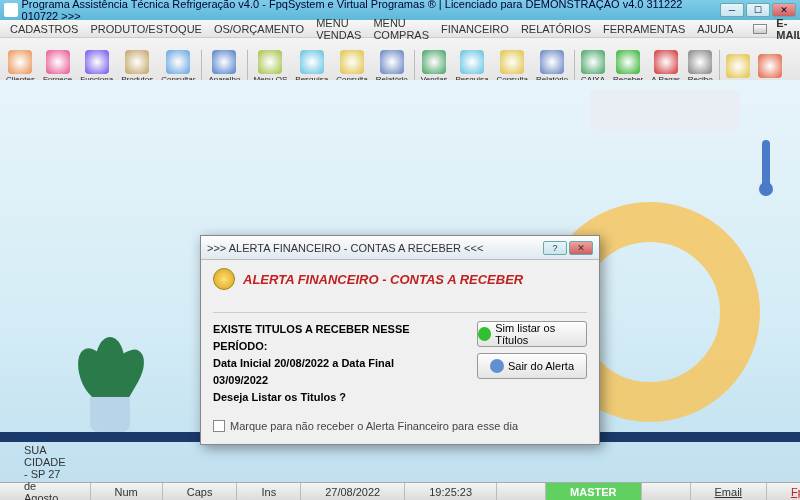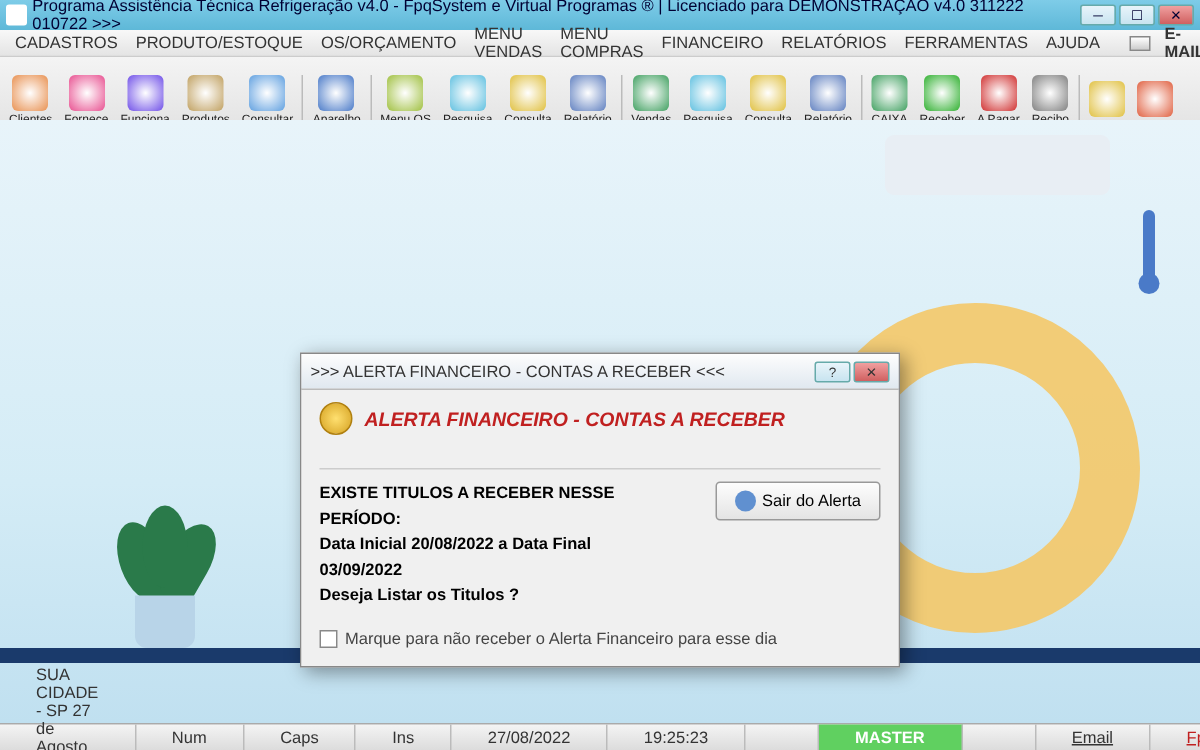--- a/index.html
+++ b/index.html
@@ -217,20 +217,24 @@
       </div>
       <div class="hr"></div>
       <div class="modal-row">
         <div class="msg">
           <b>EXISTE TITULOS A RECEBER NESSE PERÍODO:</b><br>
           <b>Data Inicial 20/08/2022 a Data Final 03/09/2022</b><br>
           <b>Deseja Listar os Titulos ?</b>
         </div>
         <div class="btns">
           <div class="mbtn">
+            <span class="bi" style="background:#30c030"></span>
+            <span>Sim listar os Títulos</span>
+          </div>
+          <div class="mbtn">
             <span class="bi" style="background:#6090d0"></span>
             <span>Sair do Alerta</span>
           </div>
         </div>
       </div>
       <div class="chk-row">
         <div class="chk"></div>
         <span>Marque para não receber o Alerta Financeiro para esse dia</span>
       </div>
     </div>

